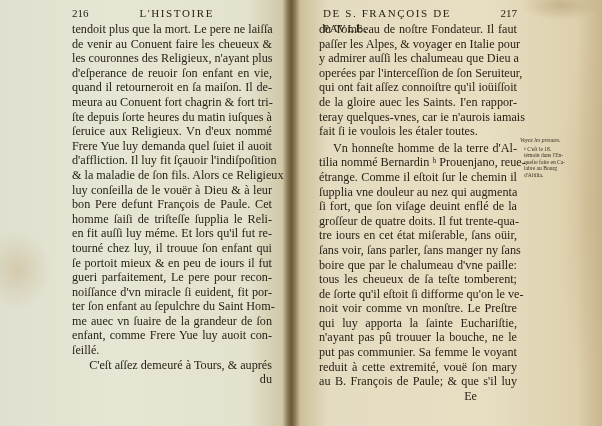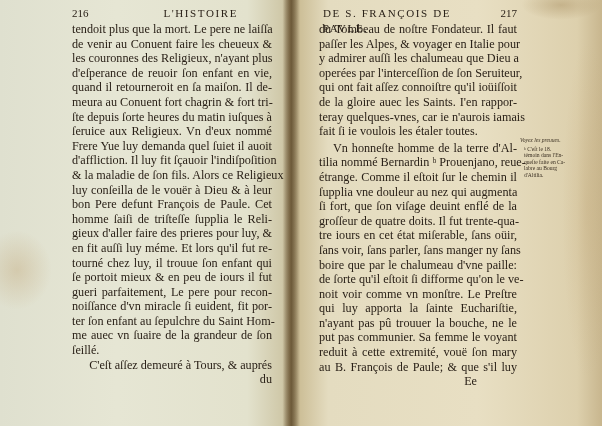--- a/index.html
+++ b/index.html
@@ -37,44 +37,44 @@
 </head>
 <body>
 
 <div class="spread">
 
   <div class="page page-left">
     <div class="stain stain1"></div>
     <div class="text-block left-text">
       <div class="running-head">
         <span>216</span>
-        <span class="title" style="margin-right:34px;">L'HISTOIRE</span>
+        <span class="title" style="margin-right:58px;">L'HISTOIRE</span>
       </div>
       <span class="line">tendoit plus que la mort.  Le pere ne laiſſa</span>
       <span class="line">de venir au Conuent faire les cheueux &amp;</span>
       <span class="line">les couronnes des Religieux, n'ayant plus</span>
       <span class="line">d'eſperance de reuoir ſon enfant en vie,</span>
       <span class="line">quand il retourneroit en ſa maiſon. Il de-</span>
       <span class="line">meura au Conuent fort chagrin &amp; fort tri-</span>
       <span class="line">ſte  depuis ſorte heures du matin iuſques à</span>
       <span class="line">ſeruice aux Religieux.  Vn d'eux nommé</span>
       <span class="line">Frere Yue luy demanda quel ſuiet il auoit</span>
       <span class="line">d'affliction. Il luy fit ſçauoir l'indiſpoſition</span>
       <span class="line">&amp; la maladie de ſon fils. Alors ce Religieux</span>
       <span class="line">luy conſeilla de le vouër à Dieu &amp; à leur</span>
       <span class="line">bon Pere defunt François de Paule.  Cet</span>
       <span class="line">homme ſaiſi de triſteſſe ſupplia le Reli-</span>
-      <span class="line">gieux d'aller faire des prieres pour luy, &amp;</span>
       <span class="line">en fit auſſi luy méme. Et lors qu'il fut re-</span>
       <span class="line">tourné chez luy, il trouue ſon enfant qui</span>
       <span class="line">ſe portoit mieux &amp; en peu de iours il fut</span>
       <span class="line">gueri parfaitement,  Le pere pour recon-</span>
       <span class="line">noiſſance d'vn miracle ſi euident, fit por-</span>
       <span class="line">ter ſon enfant au ſepulchre du Saint Hom-</span>
       <span class="line">me auec vn ſuaire de la grandeur de ſon</span>
+      <span class="line">enfant, comme Frere Yue luy auoit con-</span>
       <span class="line last">ſeillé.</span>
       <span class="line indent right">C'eſt aſſez demeuré à Tours, &amp; auprés</span>
       <span class="catchword">du</span>
     </div>
     <div class="gutter-shadow" style="right:0;background:linear-gradient(to right, rgba(90,70,40,0), rgba(90,70,40,0.55));"></div>
   </div>
 
   <div class="page page-right">
     <div class="stain stain2"></div>
     <div class="stain stain3"></div>
@@ -93,20 +93,21 @@
       <span class="line last">fait ſi ie voulois les étaler toutes.</span>
       <span class="line indent gap">Vn honneſte homme de la terre d'Al-</span>
       <span class="line">tilia nommé Bernardin ᵇ Prouenjano, reue-</span>
       <span class="line">étrange.  Comme il eſtoit ſur le chemin il</span>
       <span class="line">ſupplia vne douleur au nez qui augmenta</span>
       <span class="line">ſi fort, que ſon viſage deuint enflé de la</span>
       <span class="line">groſſeur de quatre doits. Il fut trente-qua-</span>
       <span class="line">tre iours en cet état miſerable, ſans oüir,</span>
       <span class="line">ſans voir, ſans parler, ſans manger ny ſans</span>
       <span class="line">boire que par le chalumeau d'vne paille:</span>
+      <span class="line">tous les cheueux de ſa teſte tomberent;</span>
       <span class="line">de ſorte qu'il eſtoit ſi difforme qu'on le ve-</span>
       <span class="line">noit voir comme vn monſtre. Le Preſtre</span>
       <span class="line">qui luy apporta la ſainte Euchariſtie,</span>
       <span class="line">n'ayant pas pû trouuer la bouche, ne le</span>
       <span class="line">put pas communier. Sa femme le voyant</span>
       <span class="line">reduit à cette extremité, vouë ſon mary</span>
       <span class="line">au B. François de Paule; &amp; que s'il luy</span>
       <span class="catchword" style="padding-right:40px;">Ee</span>
     </div>
     <div class="marginal">

